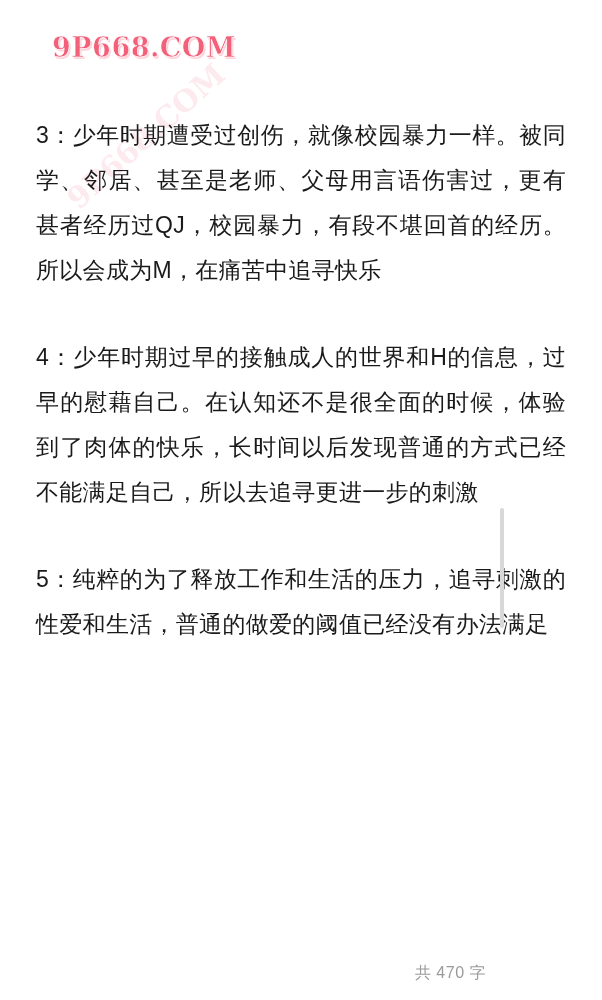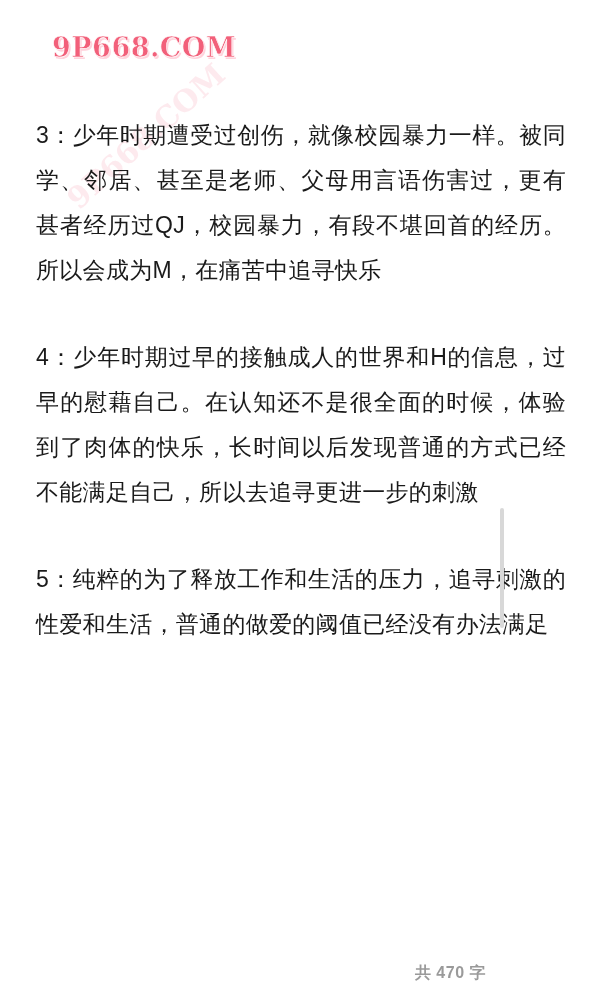--- a/index.html
+++ b/index.html
@@ -103,21 +103,20 @@
   }
 
   
   .footer {
     position: absolute;
     right: 22px;
     bottom: 16px;
     font-size: 16px;
     color: #9a9a9a;
     letter-spacing: 0.5px;
-    font-weight: bold;
   }
 </style>
 </head>
 <body>
 
 <div class="page">
 
   <div class="logo">9P668.COM</div>
 
   <div class="wm-diagonal">

